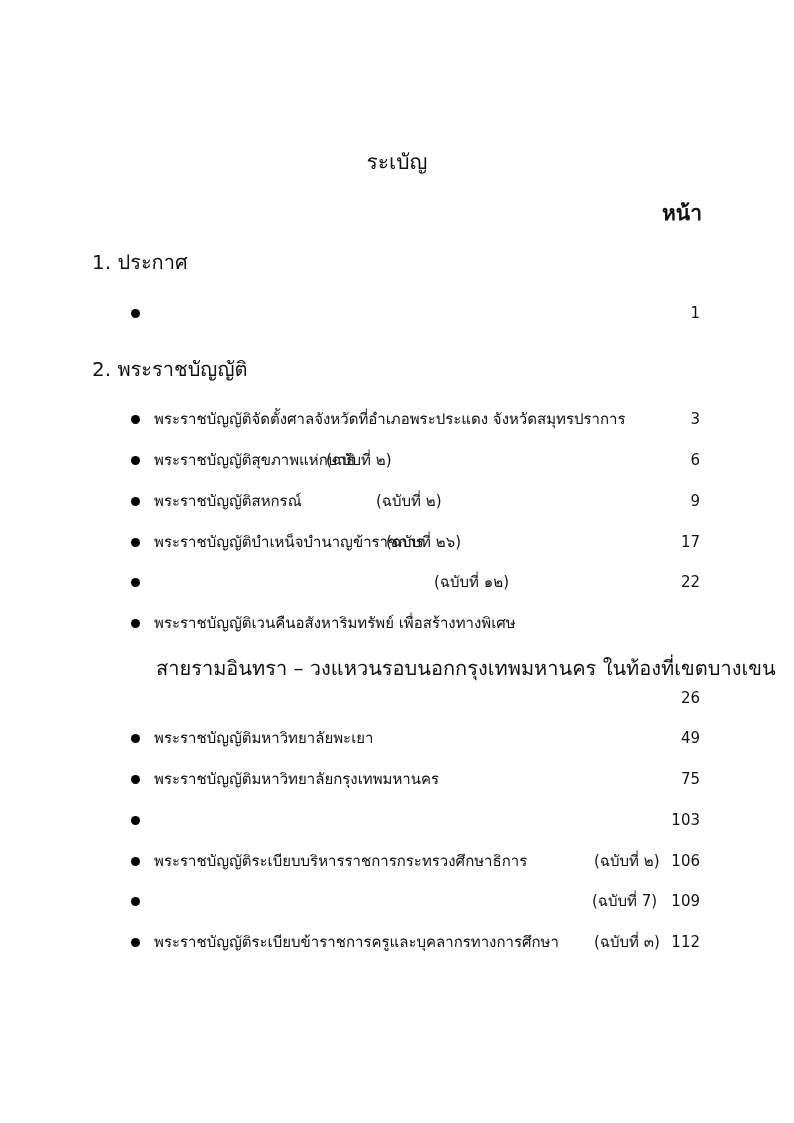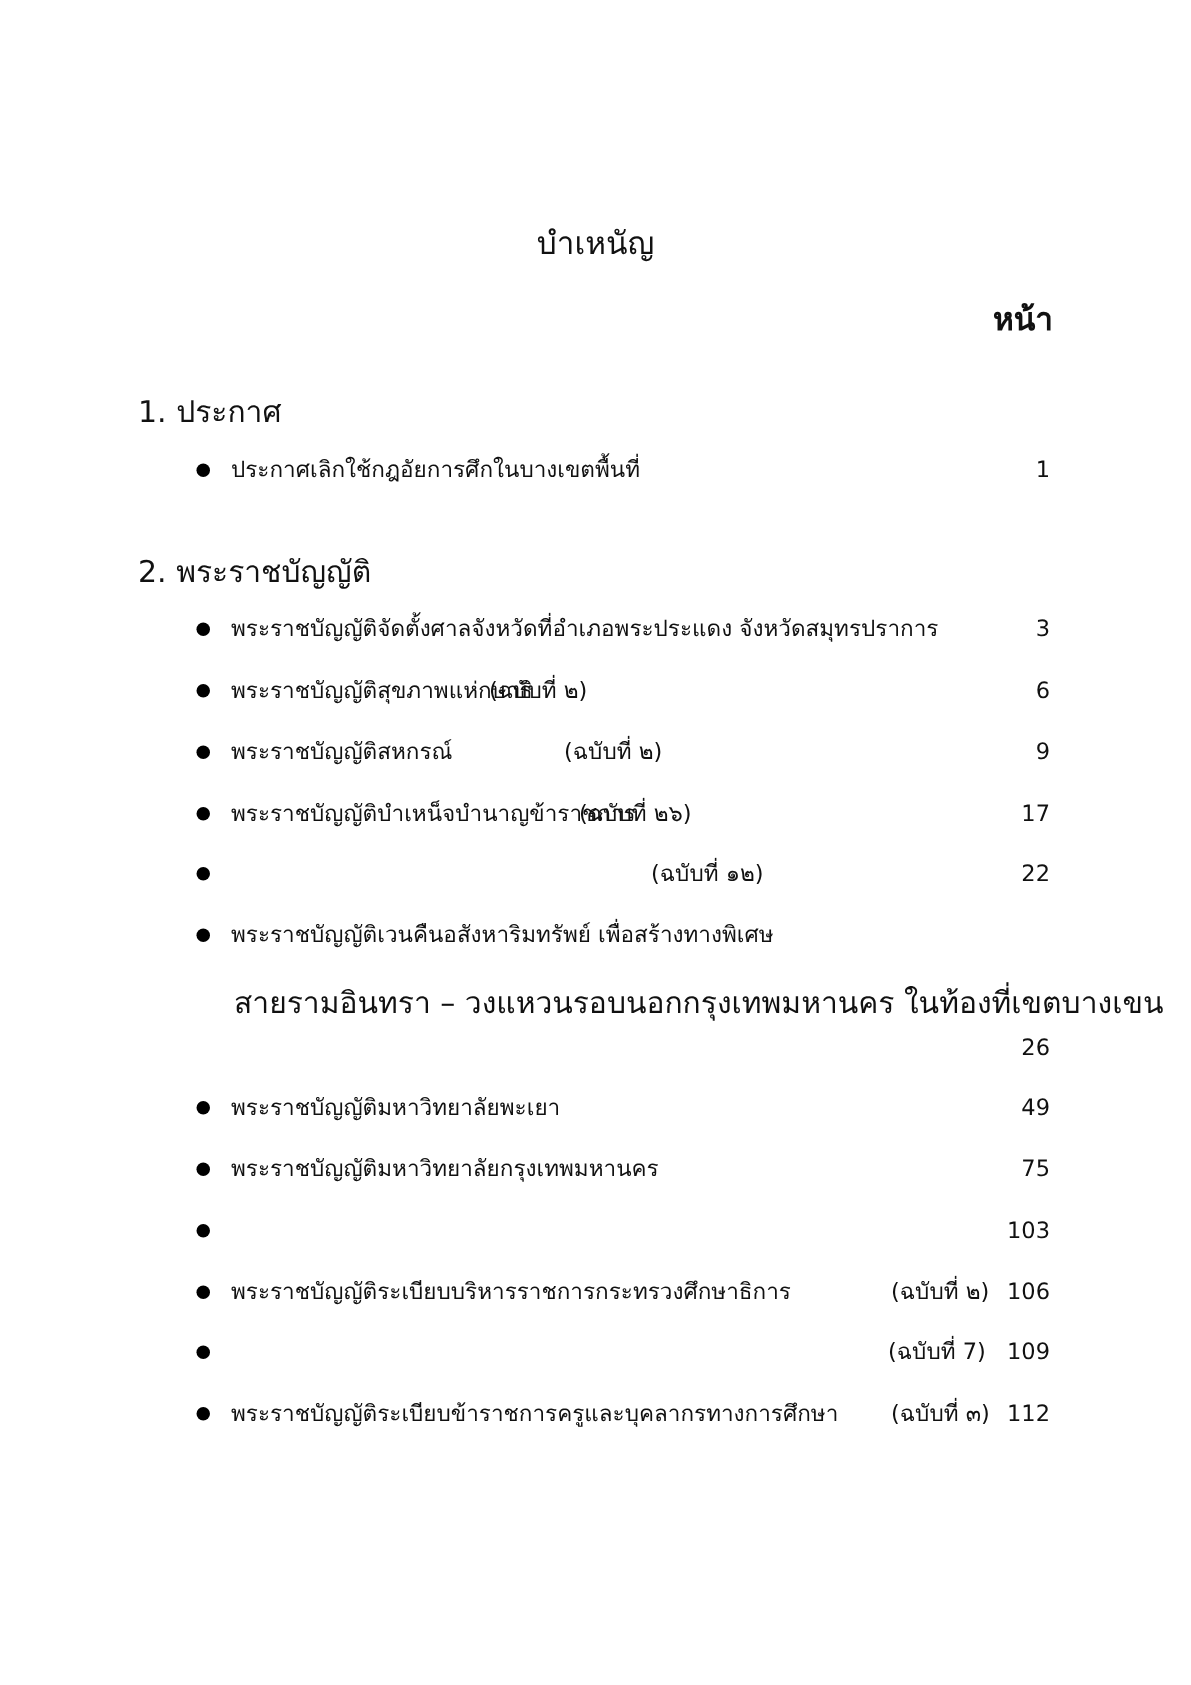--- a/index.html
+++ b/index.html
@@ -1,38 +1,37 @@
 <!DOCTYPE html>
 <html><head>
 <meta charset="utf-8">
 <style>
   html, body { margin: 0; padding: 0; background: #ffffff; }
   body { width: 794px; height: 1123px; position: relative; overflow: hidden;
          font-family: "DejaVu Sans", "Liberation Sans", sans-serif; color: #111; }
   .abs { position: absolute; white-space: nowrap; }
   .title { left: 0; width: 794px; top: 145px; text-align: center; font-size: 21px; }
   .page-hdr { right: 92px; top: 196px; font-size: 21px; font-weight: bold; }
-  .section { left: 92px; font-size: 20px; font-weight: 500; margin-top: 12px; }
+  .section { left: 92px; font-size: 20px; font-weight: 500; }
   .row { left: 128px; width: 572px; height: 24px; font-size: 15px; display: flex; align-items: center; }
   .bullet { width: 9px; height: 9px; border-radius: 50%; background: #000; margin: 0 14px 0 3px; flex: 0 0 auto; }
   .text { flex: 0 0 auto; }
   .ed { position: absolute; }
   .pg { position: absolute; right: 0; text-align: right; }
   .cont { left: 156px; font-size: 20px; }
 </style>
 </head>
 <body>
 
-<div class="abs title">บำเหนัญ</div>
+<div class="abs title">ระเบัญ</div>
 <div class="abs page-hdr">หน้า</div>
 
 <div class="abs section" style="top:246px">1. ประกาศ</div>
 <div class="abs row" style="top:301px">
   <span class="bullet"></span>
-  <span class="text">ประกาศเลิกใช้กฎอัยการศึกในบางเขตพื้นที่</span>
   <span class="pg">1</span>
 </div>
 
 <div class="abs section" style="top:353px">2. พระราชบัญญัติ</div>
 
 <div class="abs row" style="top:407px">
   <span class="bullet"></span>
   <span class="text">พระราชบัญญัติจัดตั้งศาลจังหวัดที่อำเภอพระประแดง  จังหวัดสมุทรปราการ</span>
   <span class="pg">3</span>
 </div>

